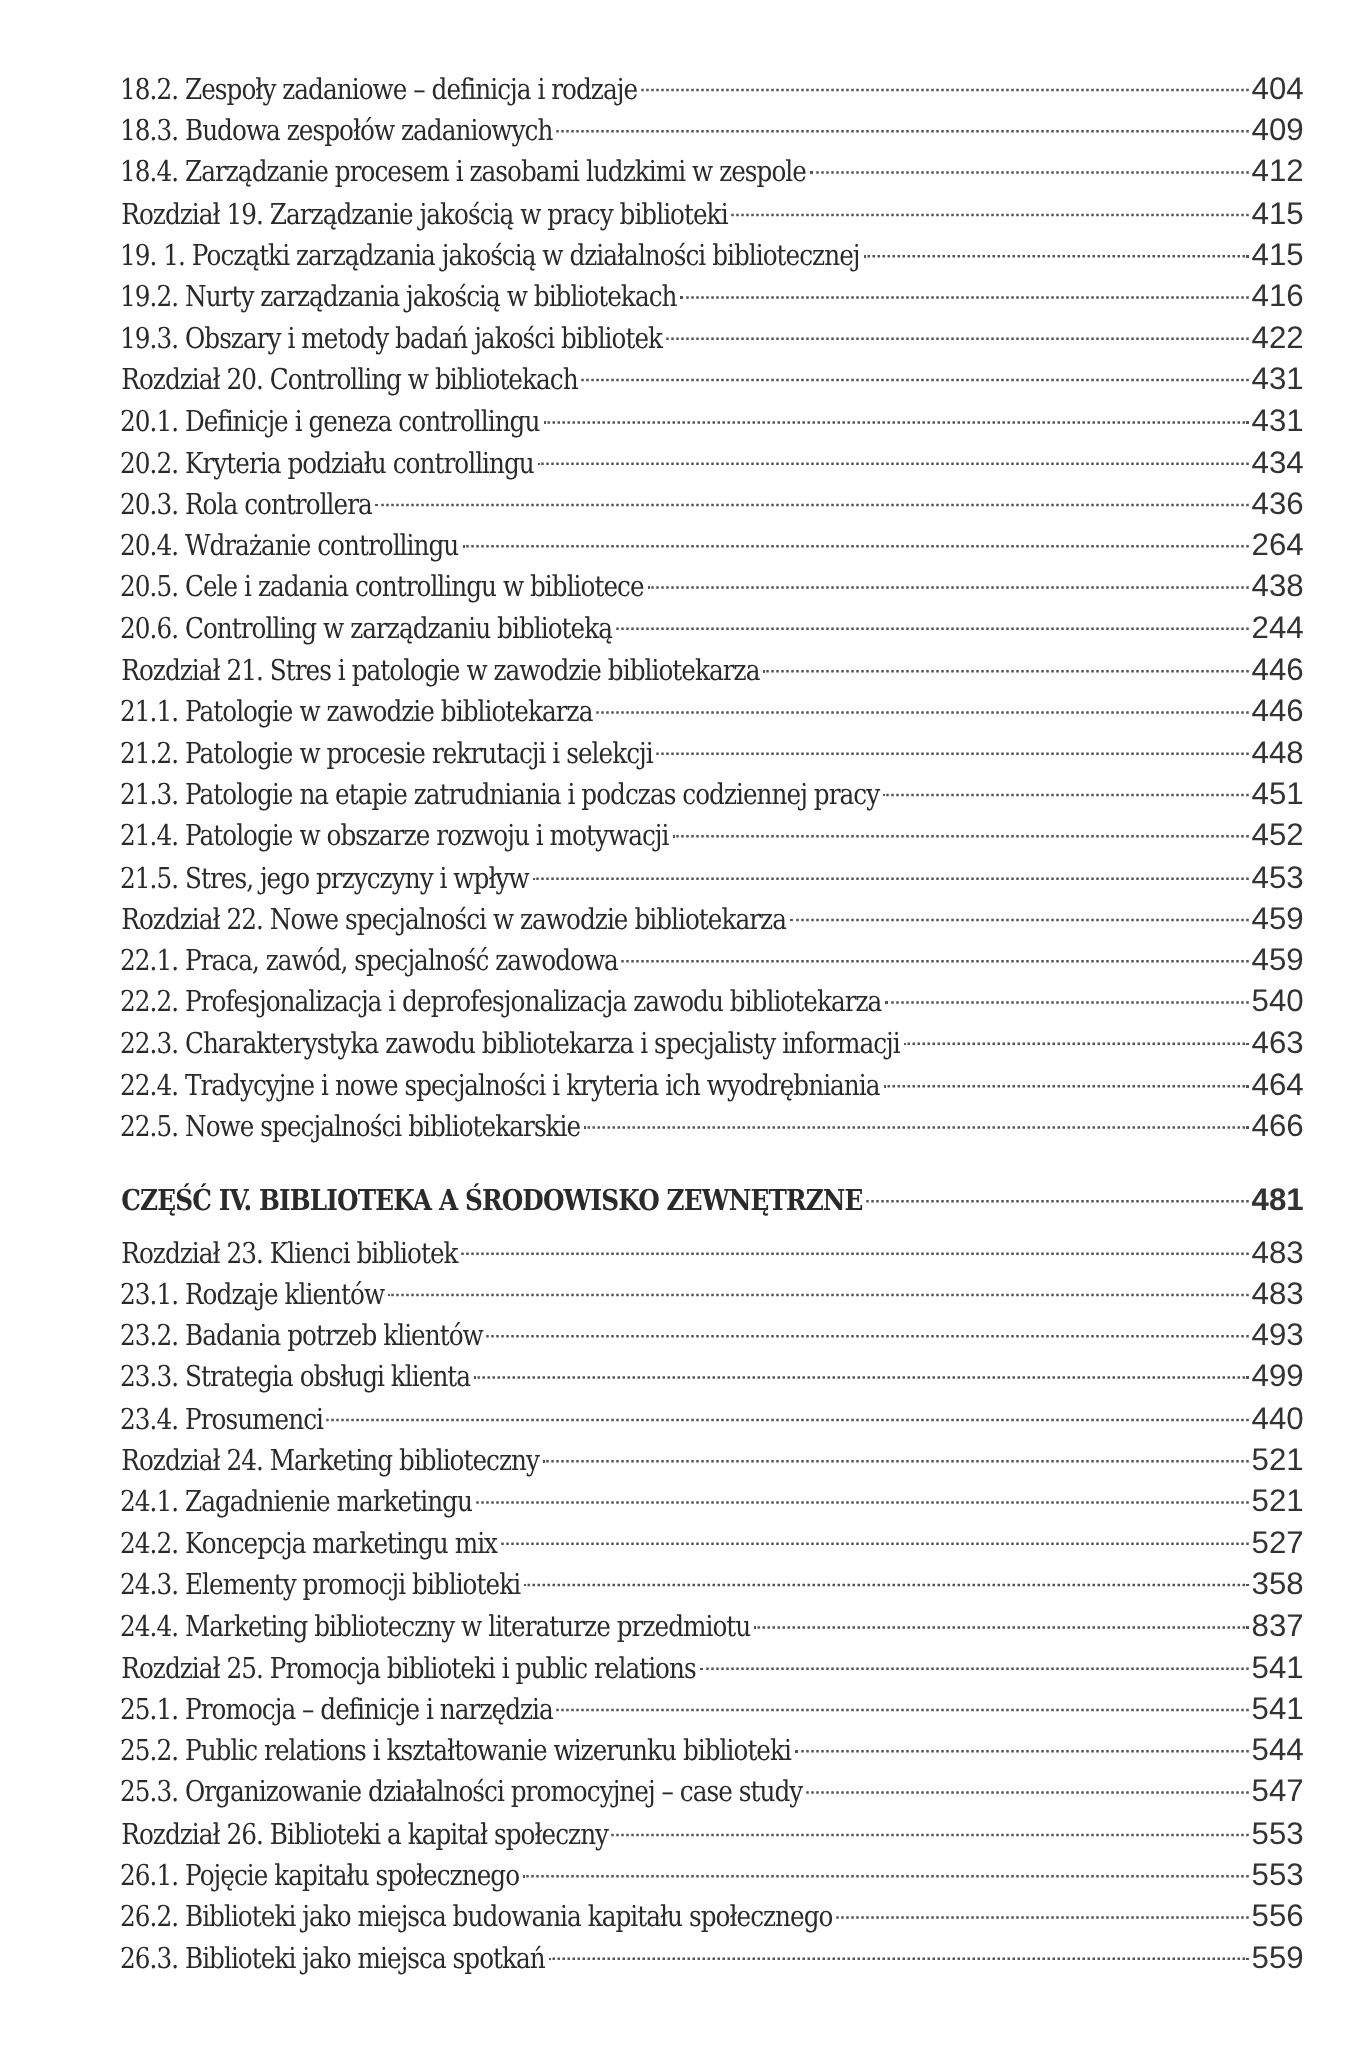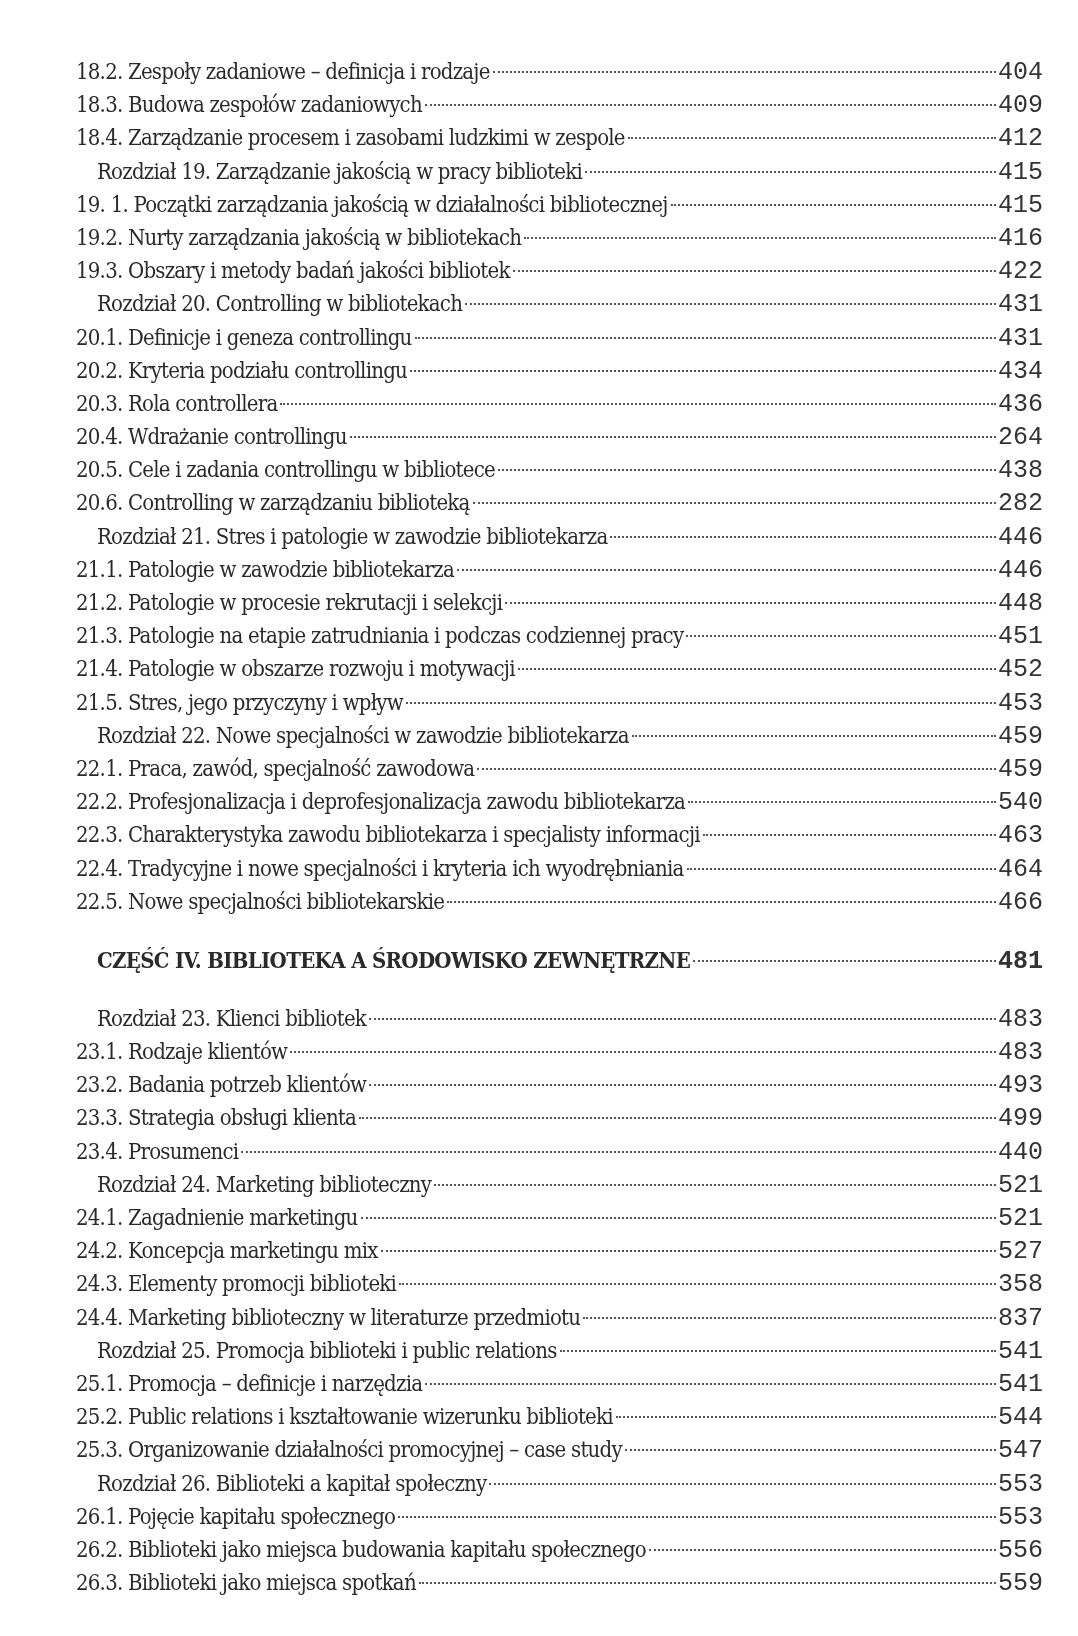--- a/index.html
+++ b/index.html
@@ -25,49 +25,49 @@
       position: relative;
       height: 33.2px;
       line-height: 33.2px;
       font-size: 23px;
       display: flex;
       align-items: baseline;
       box-sizing: border-box;
       padding-right: 35px;
     }
     .row.chapter { padding-left: 97px; }
-    .row.section { padding-left: 76px; }
+    .row.section { padding-left: 96px; }
     .row .title {
       white-space: nowrap;
       flex: 0 0 auto;
       letter-spacing: -0.9px;
       transform-origin: left;
     }
     .row .leader {
       flex: 1 1 auto;
       border-bottom: 2px dotted #555;
       margin: 0 2px 0 3px;
       height: 0;
       position: relative;
       top: -6px;
       min-width: 10px;
     }
     .row .page {
       flex: 0 0 auto;
-      font-family: Liberation Mono, monospace;
+      font-family: Liberation Sans, sans-serif;
       font-size: 25px;
       color: #333;
     }
     .row.part {
       padding-left: 97px;
       font-weight: bold;
       height: 40px;
       line-height: 40px;
       margin-top: 22px;
-      margin-bottom: 22px;
+      margin-bottom: 6px;
     }
     .row.part .title {
       font-size: 23px;
       letter-spacing: -0.8px;
       font-weight: bold;
     }
   </style>
 </head>
 <body>
 
@@ -133,21 +133,21 @@
       <span class="page">264</span>
     </div>
     <div class="row section">
       <span class="title" style="transform: scaleX(0.86); margin-right: -68.18px;">20.5. Cele i zadania controllingu w bibliotece</span>
       <span class="leader"></span>
       <span class="page">438</span>
     </div>
     <div class="row section">
       <span class="title" style="transform: scaleX(0.86); margin-right: -64.12px;">20.6. Controlling w zarządzaniu biblioteką</span>
       <span class="leader"></span>
-      <span class="page">282</span>
+      <span class="page">244</span>
     </div>
     <div class="row chapter">
       <span class="title" style="transform: scaleX(0.86); margin-right: -83.16px;">Rozdział 21. Stres i patologie w zawodzie bibliotekarza</span>
       <span class="leader"></span>
       <span class="page">446</span>
     </div>
     <div class="row section">
       <span class="title" style="transform: scaleX(0.86); margin-right: -61.46px;">21.1. Patologie w zawodzie bibliotekarza</span>
       <span class="leader"></span>
       <span class="page">446</span>

